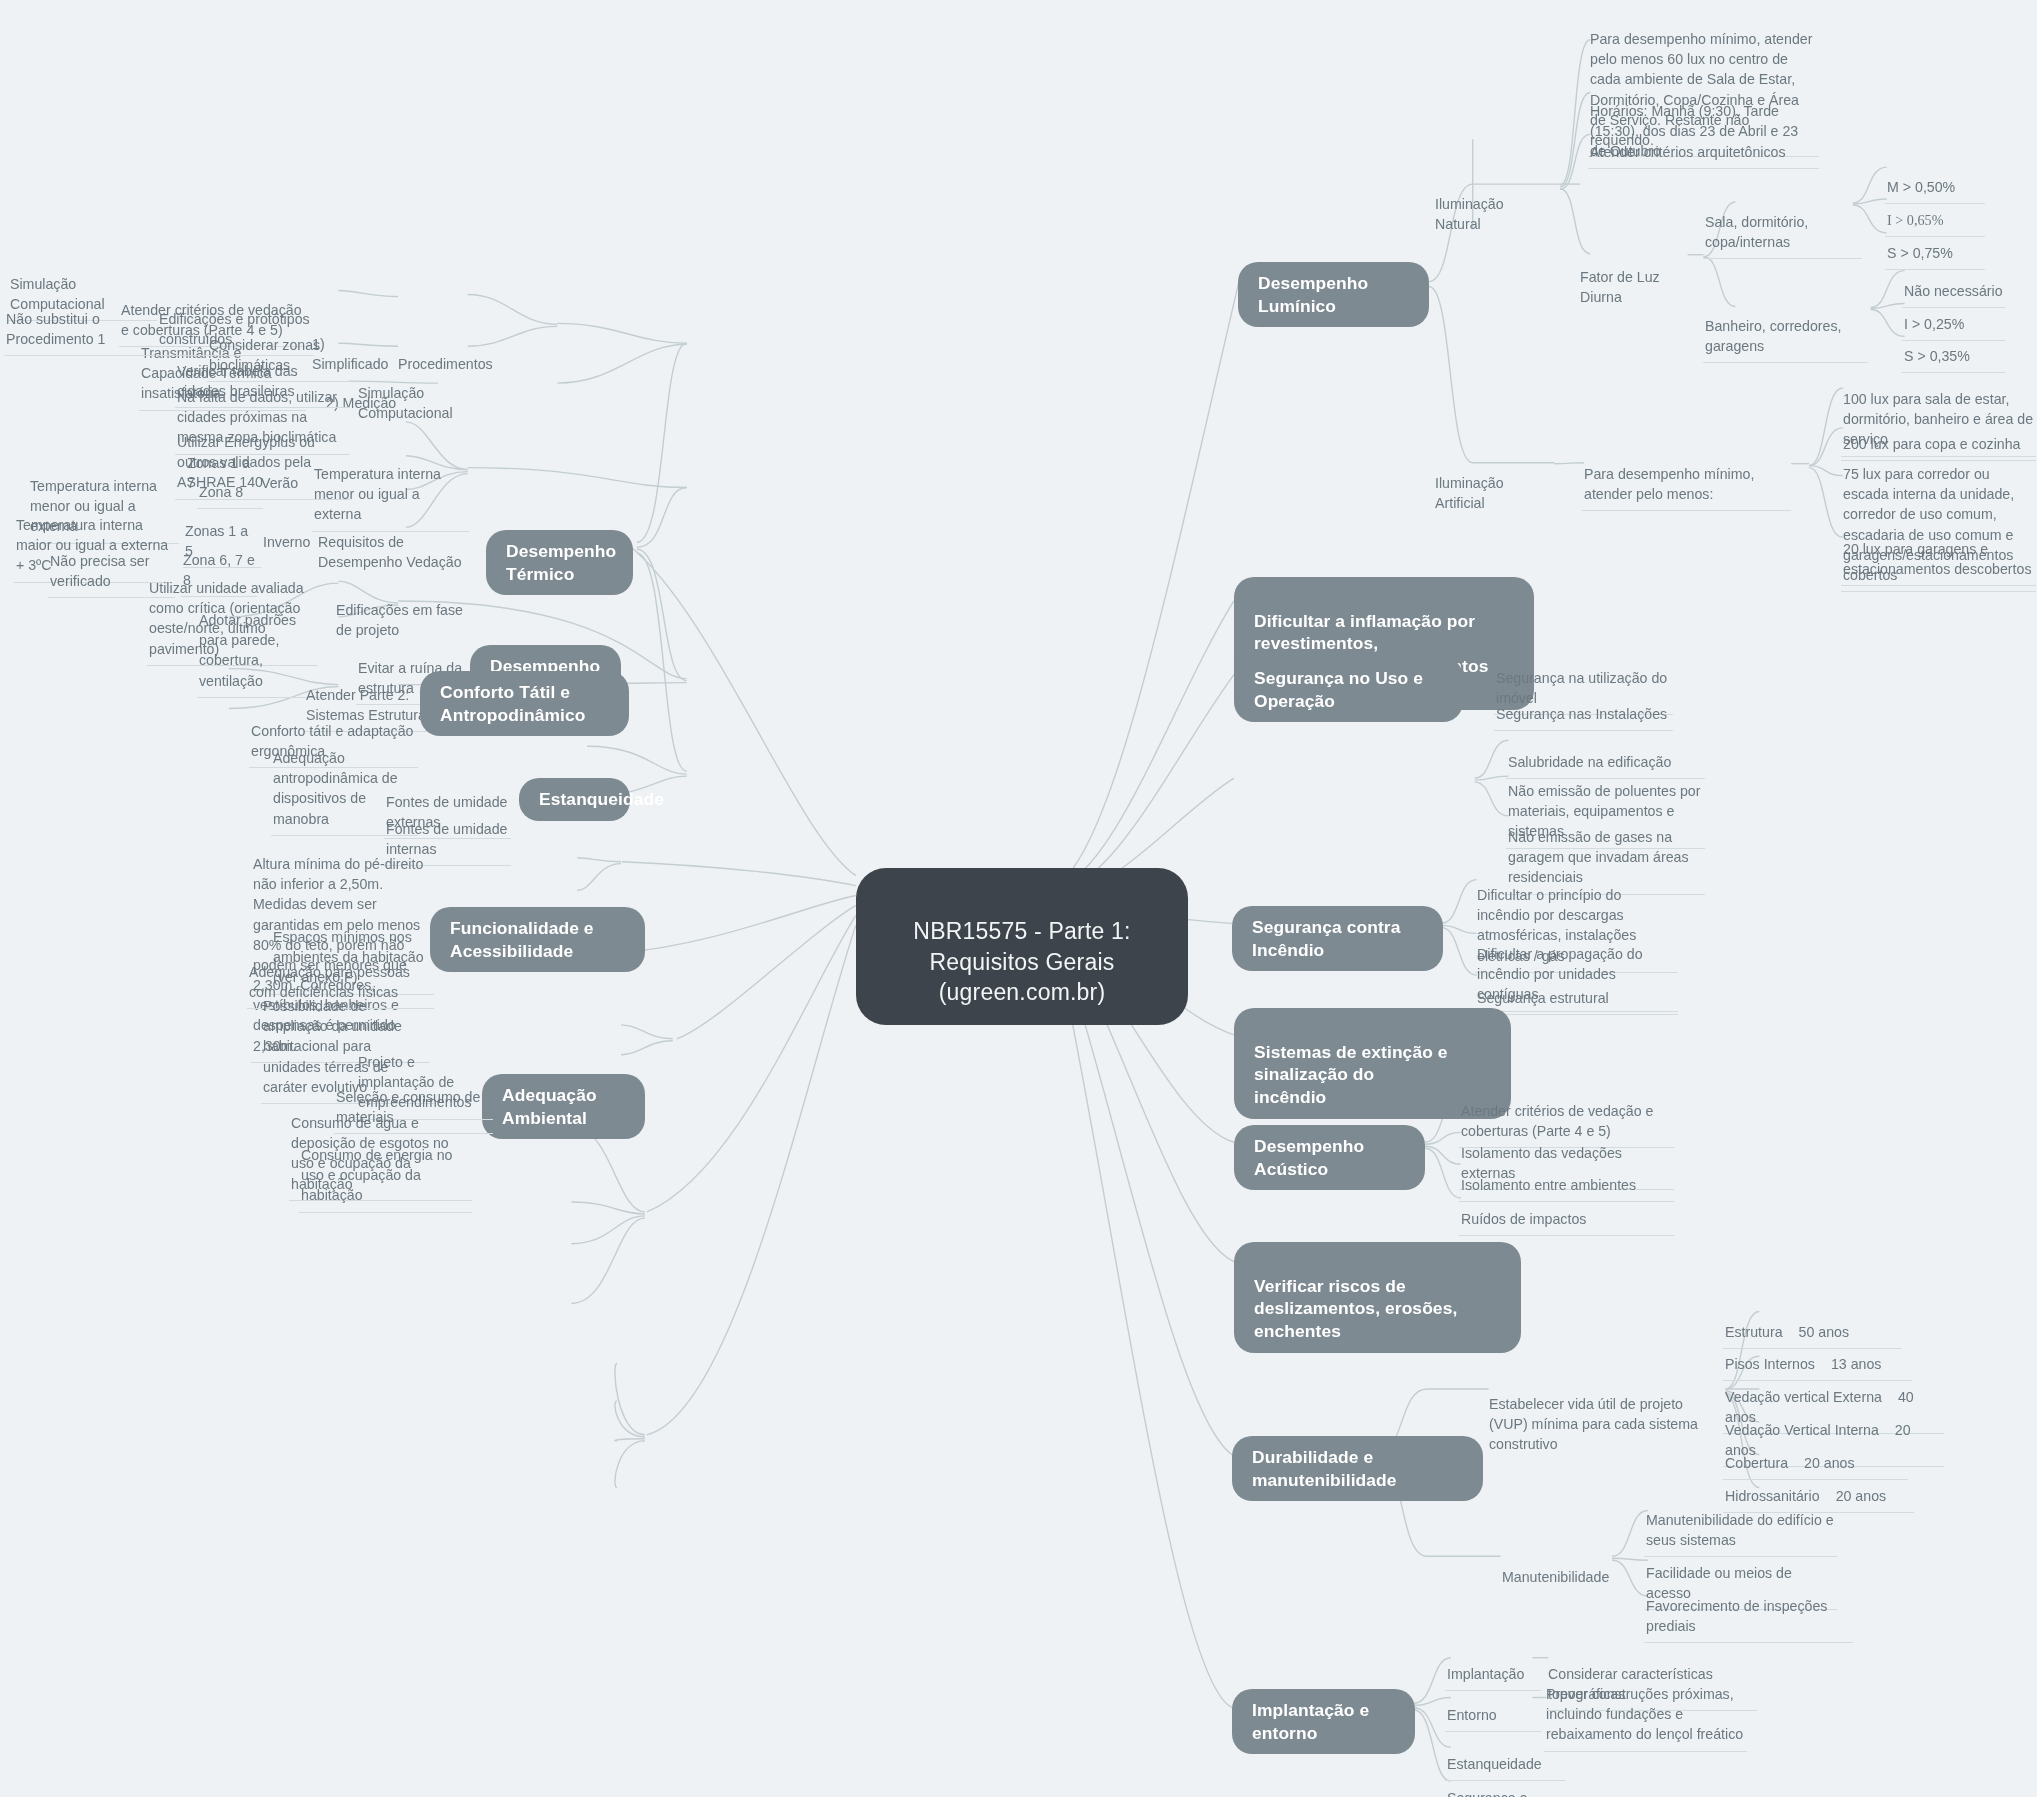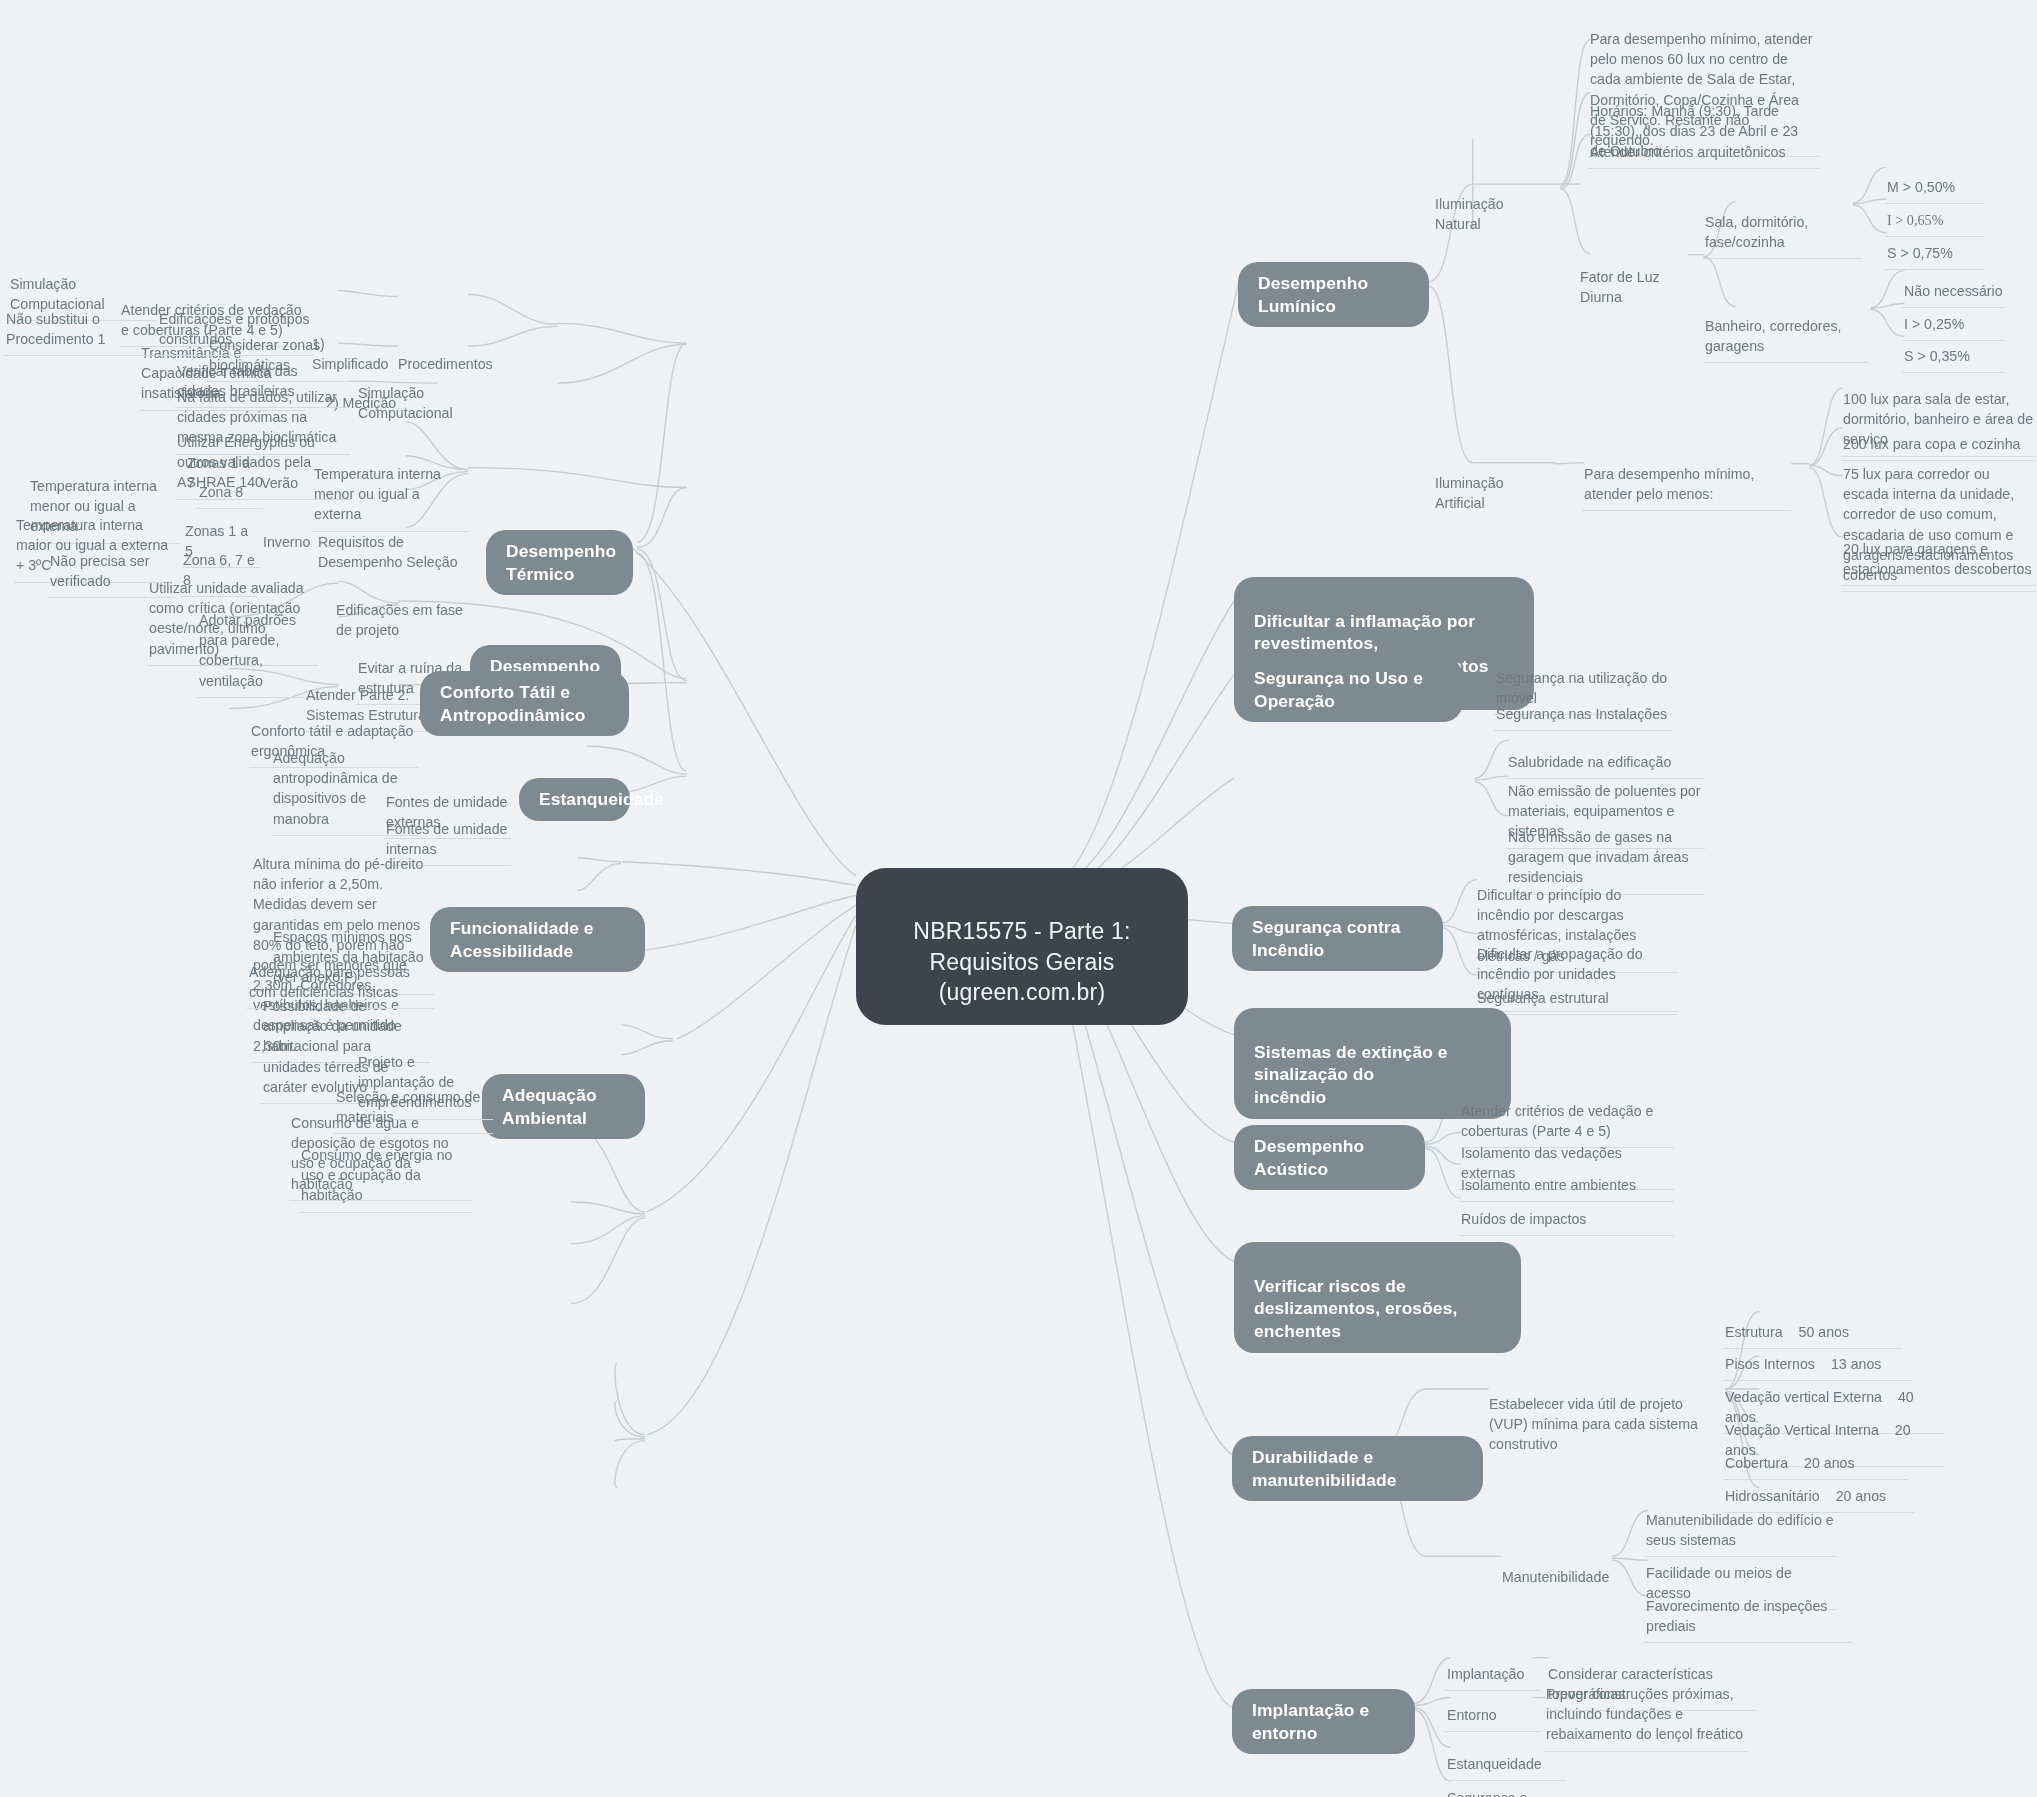--- a/index.html
+++ b/index.html
@@ -214,21 +214,21 @@
   </div>
   <div class="leaf" style="left:1588px; top:119px; width:231px;">
     <span>Atender critérios arquitetônicos</span>
   </div>
 
   <div class="leaf nb" style="left:1578px; top:244px; width:111px;">
     <span>Fator de Luz Diurna</span>
   </div>
 
   <div class="leaf" style="left:1703px; top:189px; width:159px;">
-    <span>Sala, dormitório, fase/cozinha</span>
+    <span>Sala, dormitório, copa/internas</span>
   </div>
   <div class="leaf" style="left:1885px; top:154px; width:100px;">
     <span>M &gt; 0,50%</span>
   </div>
   <div class="leaf" style="left:1885px; top:187px; width:100px;font-family:Liberation Serif, serif;">
     <span>I &gt; 0,65%</span>
   </div>
   <div class="leaf" style="left:1885px; top:220px; width:100px;">
     <span>S &gt; 0,75%</span>
   </div>
@@ -430,21 +430,21 @@
     <span>Verificar tabela das cidades brasileiras</span>
   </div>
   <div class="leaf" style="left:175px; top:364px; width:175px;">
     <span>Na falta de dados, utilizar cidades próximas na mesma zona bioclimática</span>
   </div>
   <div class="leaf" style="left:175px; top:409px; width:175px;">
     <span>Utilizar Energyplus ou outros validados pela ASHRAE 140</span>
   </div>
 
   <div class="leaf nb" style="left:316px; top:509px; width:157px;">
-    <span>Requisitos de Desempenho Seleção</span>
+    <span>Requisitos de Desempenho Vedação</span>
   </div>
   <div class="leaf nb" style="left:259px; top:450px; width:54px;">
     <span>Verão</span>
   </div>
   <div class="leaf nb" style="left:261px; top:509px; width:60px;">
     <span>Inverno</span>
   </div>
   <div class="leaf" style="left:312px; top:441px; width:157px;">
     <span>Temperatura interna menor ou igual a externa</span>
   </div>

